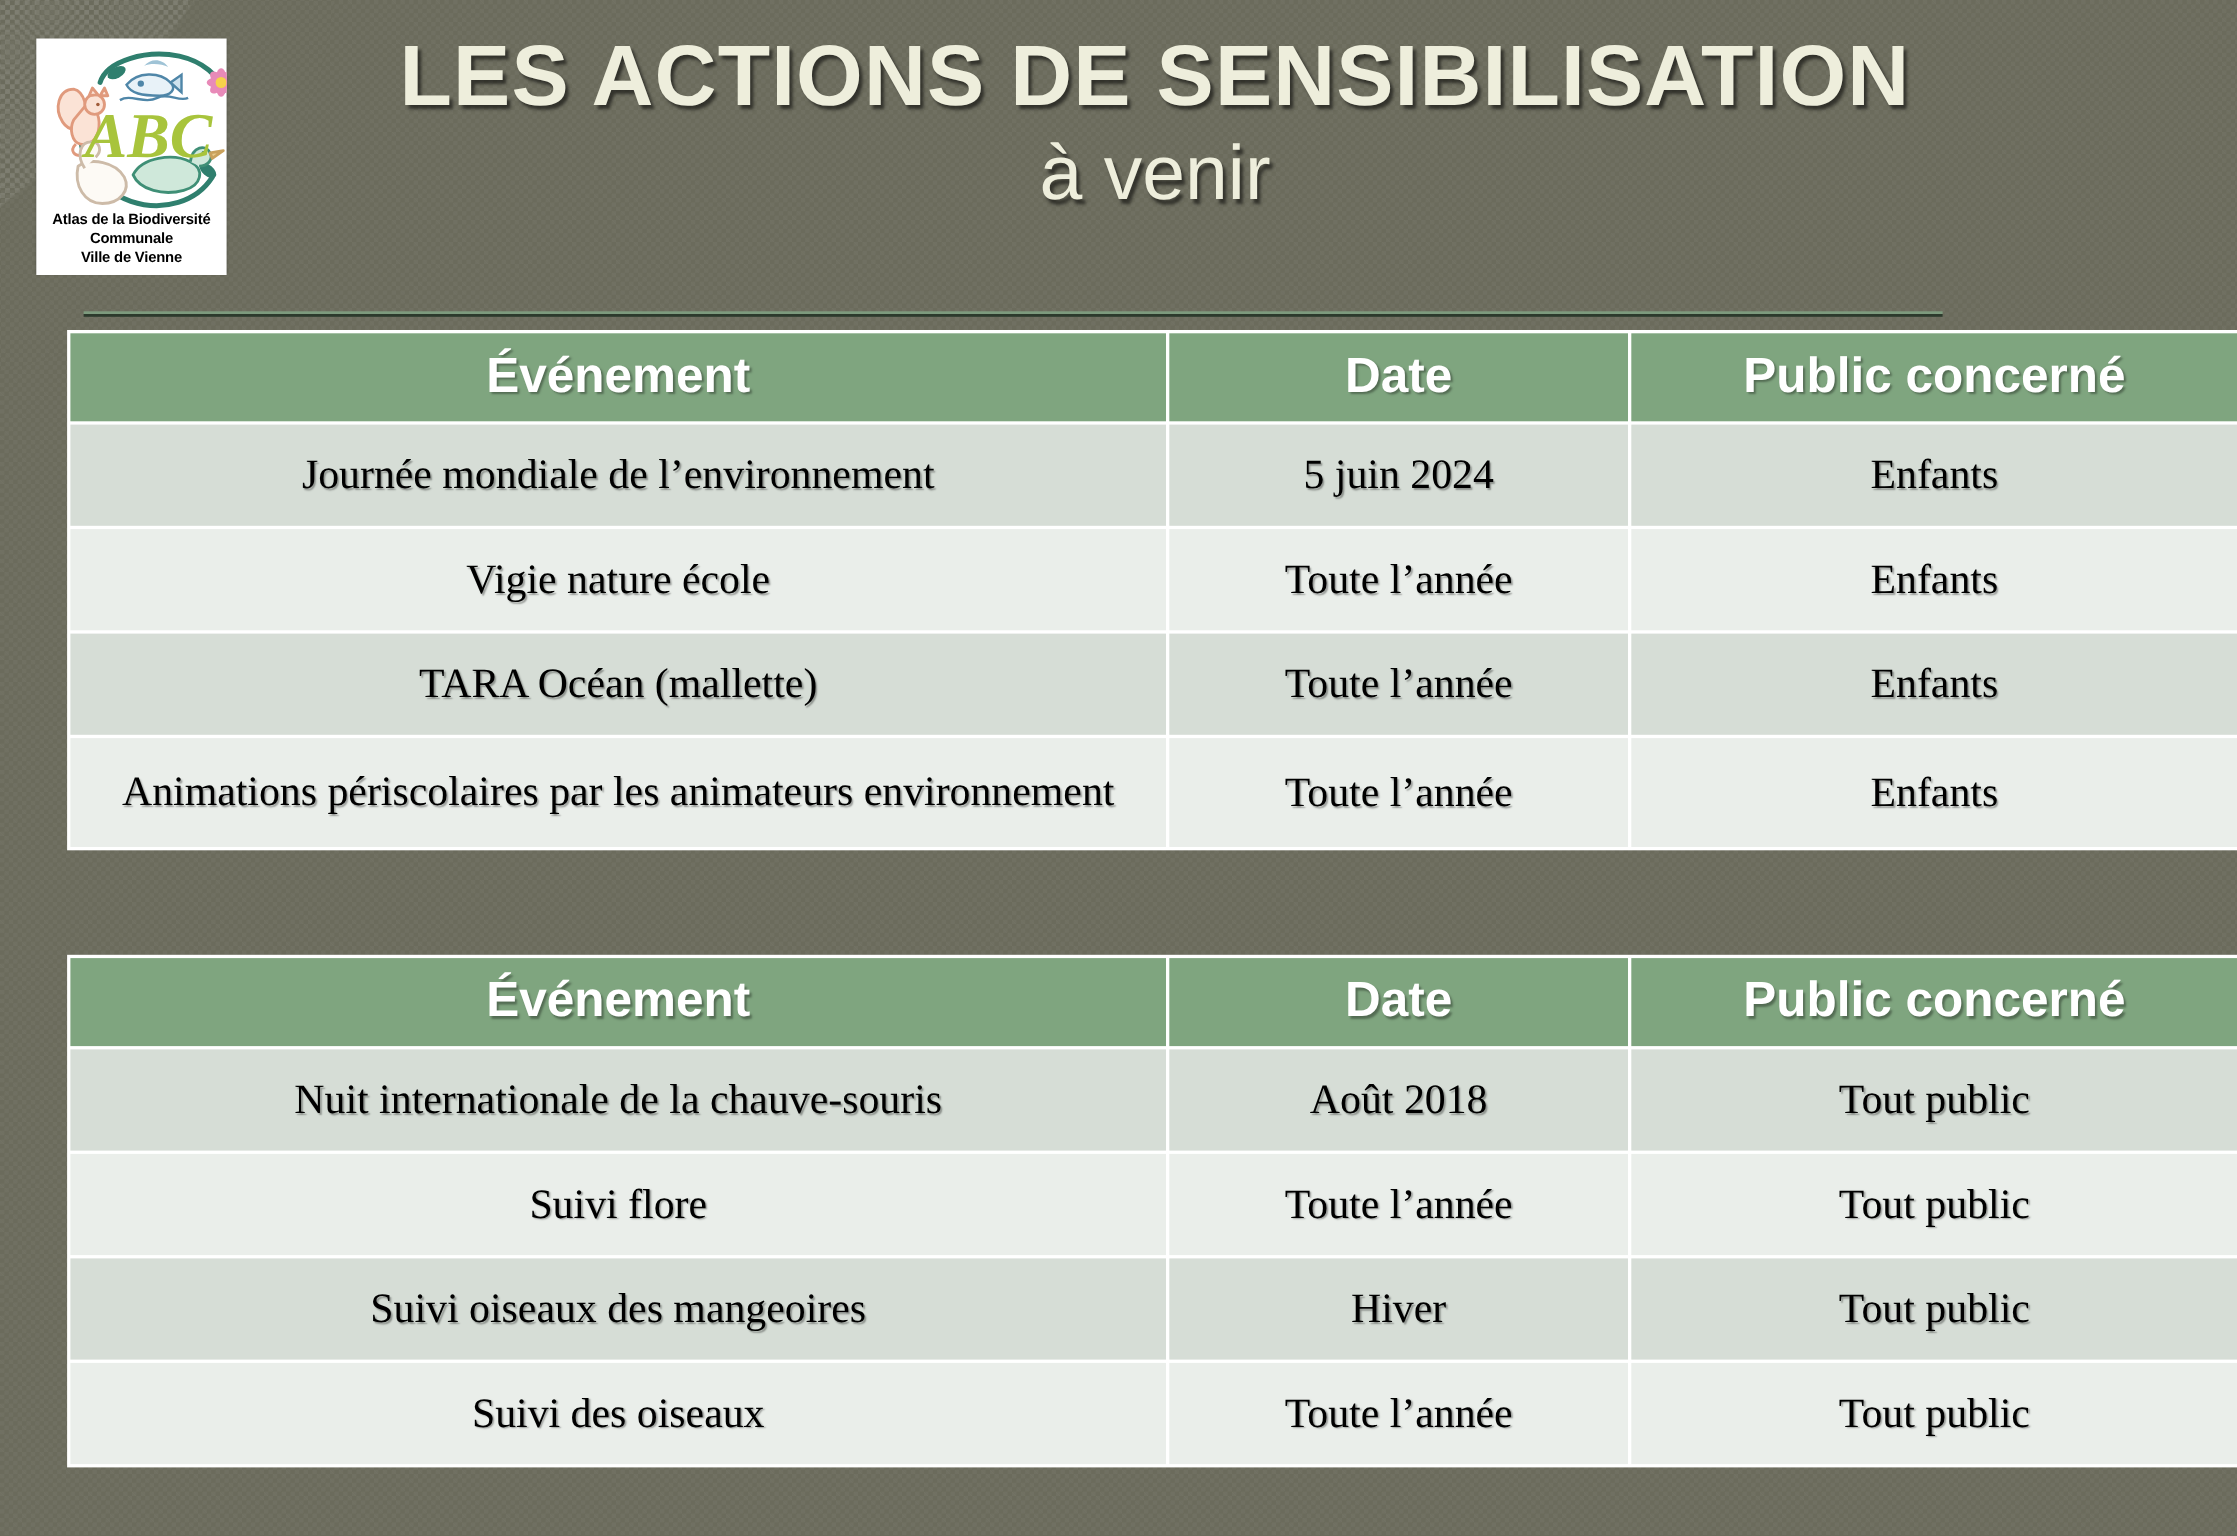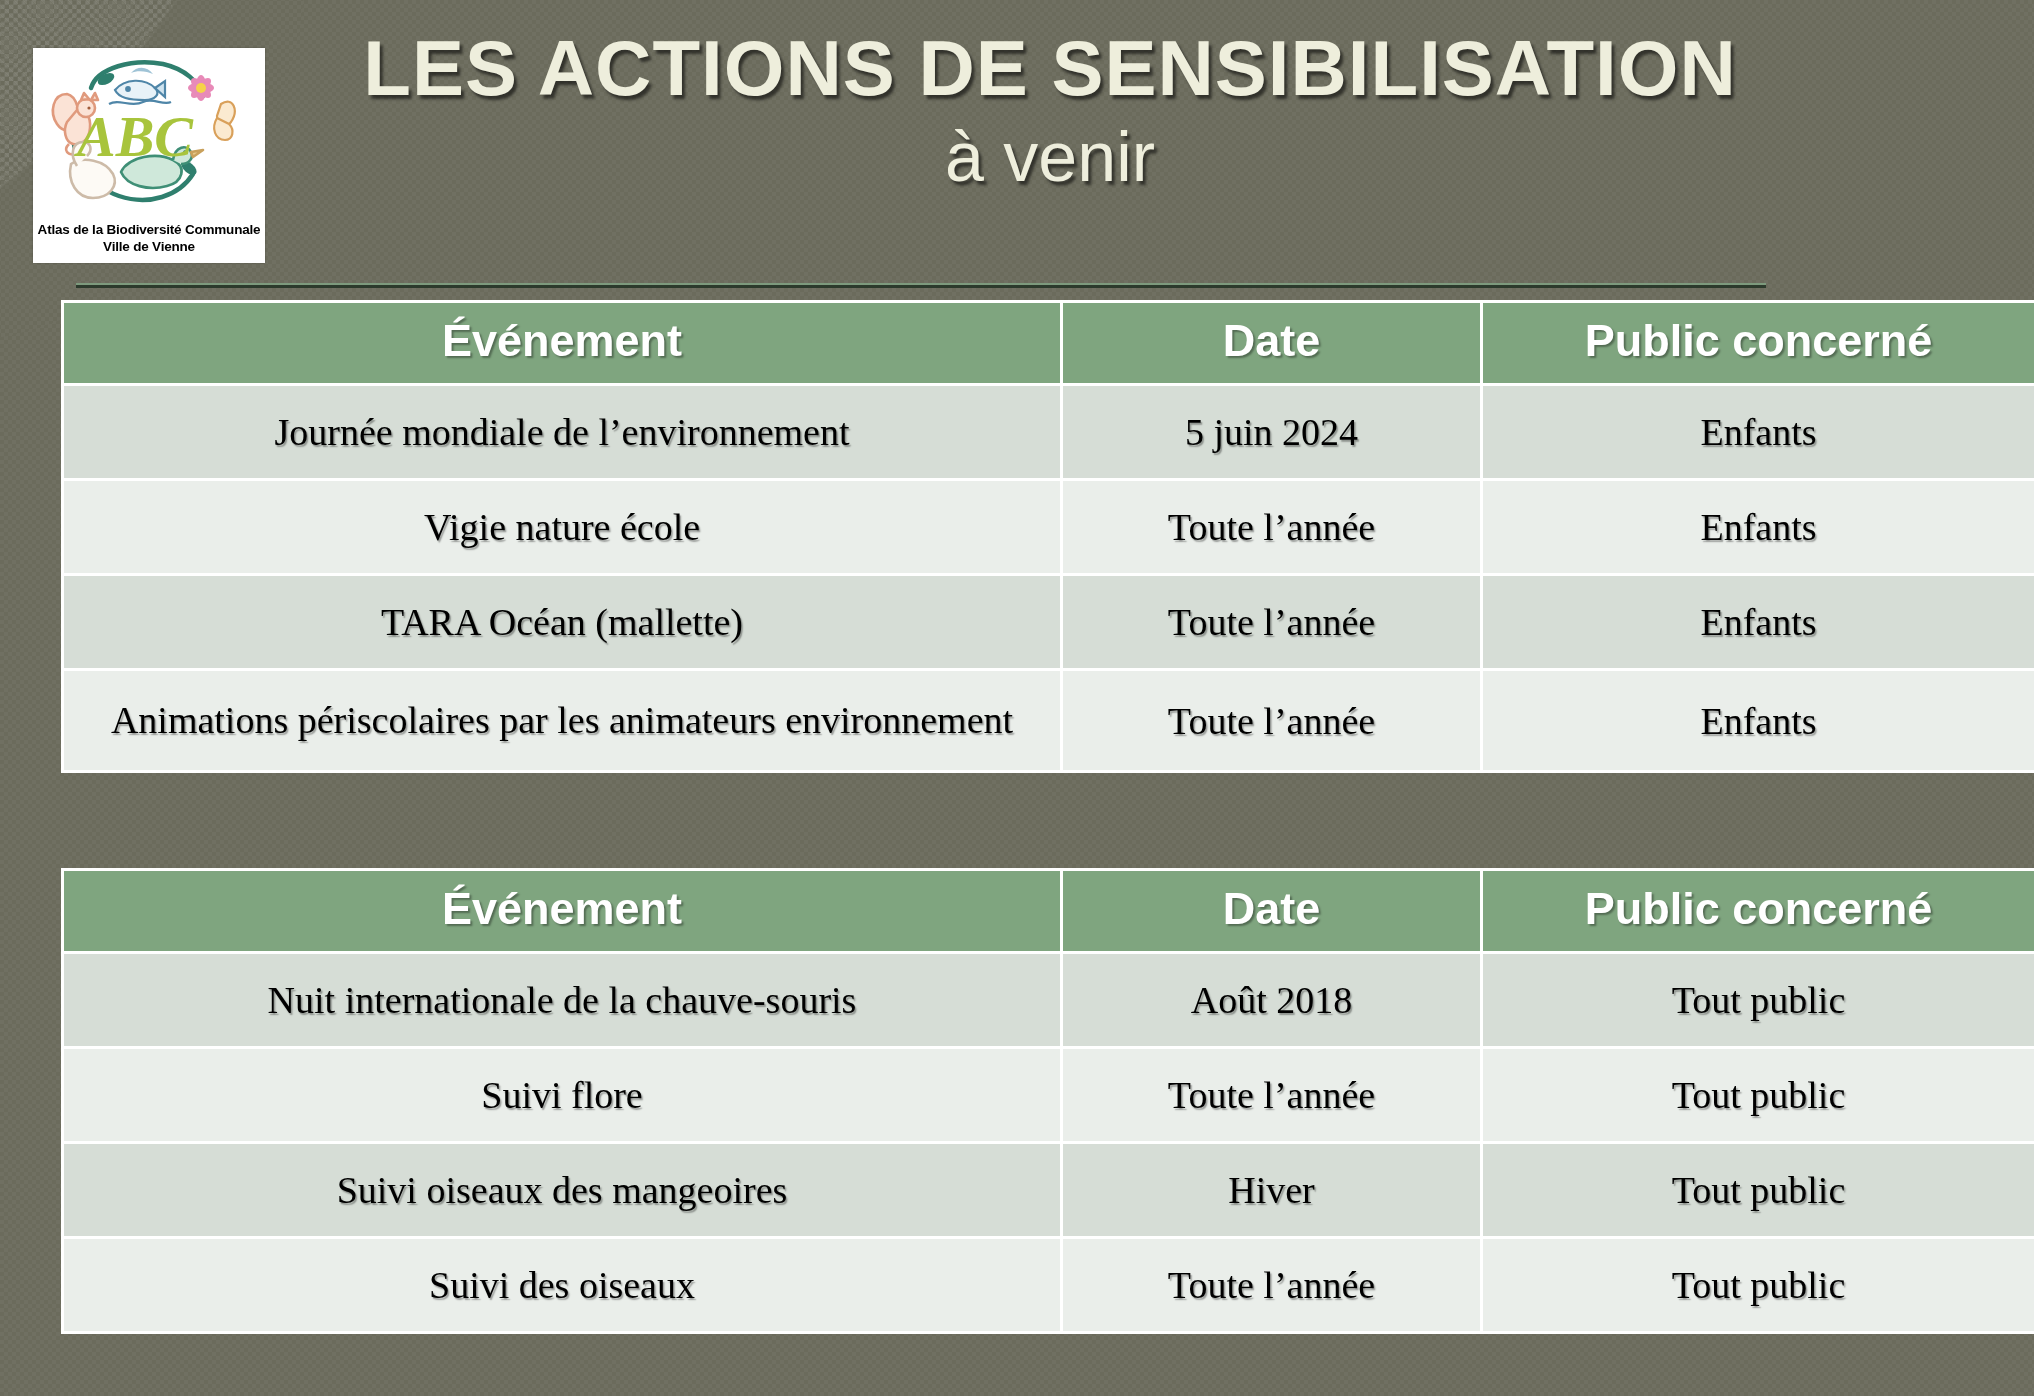--- a/index.html
+++ b/index.html
@@ -47,22 +47,22 @@
       linear-gradient(45deg, rgba(255,255,255,.10) 25%, transparent 25%, transparent 75%, rgba(255,255,255,.10) 75%),
       linear-gradient(45deg, rgba(255,255,255,.10) 25%, transparent 25%, transparent 75%, rgba(255,255,255,.10) 75%);
     background-size:9px 9px;background-position:0 0,4.5px 4.5px;
     -webkit-mask-image:radial-gradient(circle 760px at -455px -415px, #000 99.2%, transparent 99.6%);
     mask-image:radial-gradient(circle 760px at -455px -415px, #000 99.2%, transparent 99.6%);
     pointer-events:none;
   }
 
   
   .logo-box{
-    position:absolute;left:33px;top:48px;
-    width:232px;height:215px;
+    position:absolute;left:33px;top:35px;
+    width:173px;height:215px;
     background:#ffffff;
     box-shadow:0 0 2px rgba(0,0,0,.25);
     overflow:hidden;
   }
   .logo-art{position:absolute;left:0;top:0;width:205px;height:172px;}
   .logo-caption{
     position:absolute;left:0;right:0;bottom:8px;
     text-align:center;
     color:#000000;
     font-family:"Liberation Sans", sans-serif;

